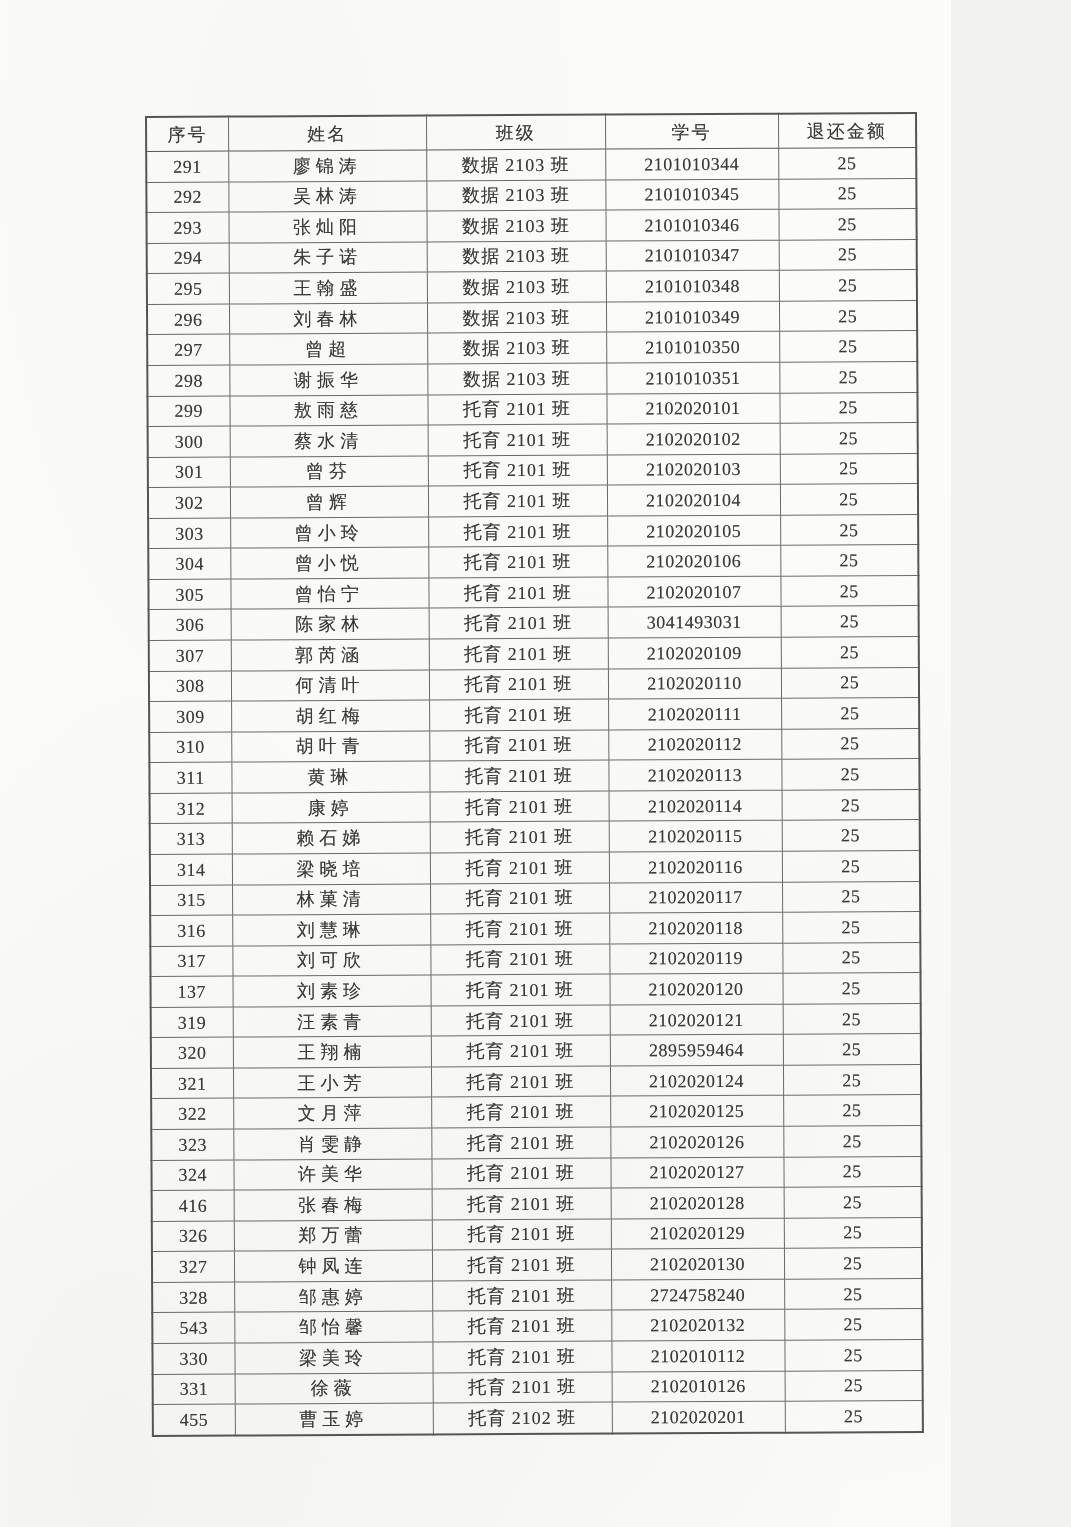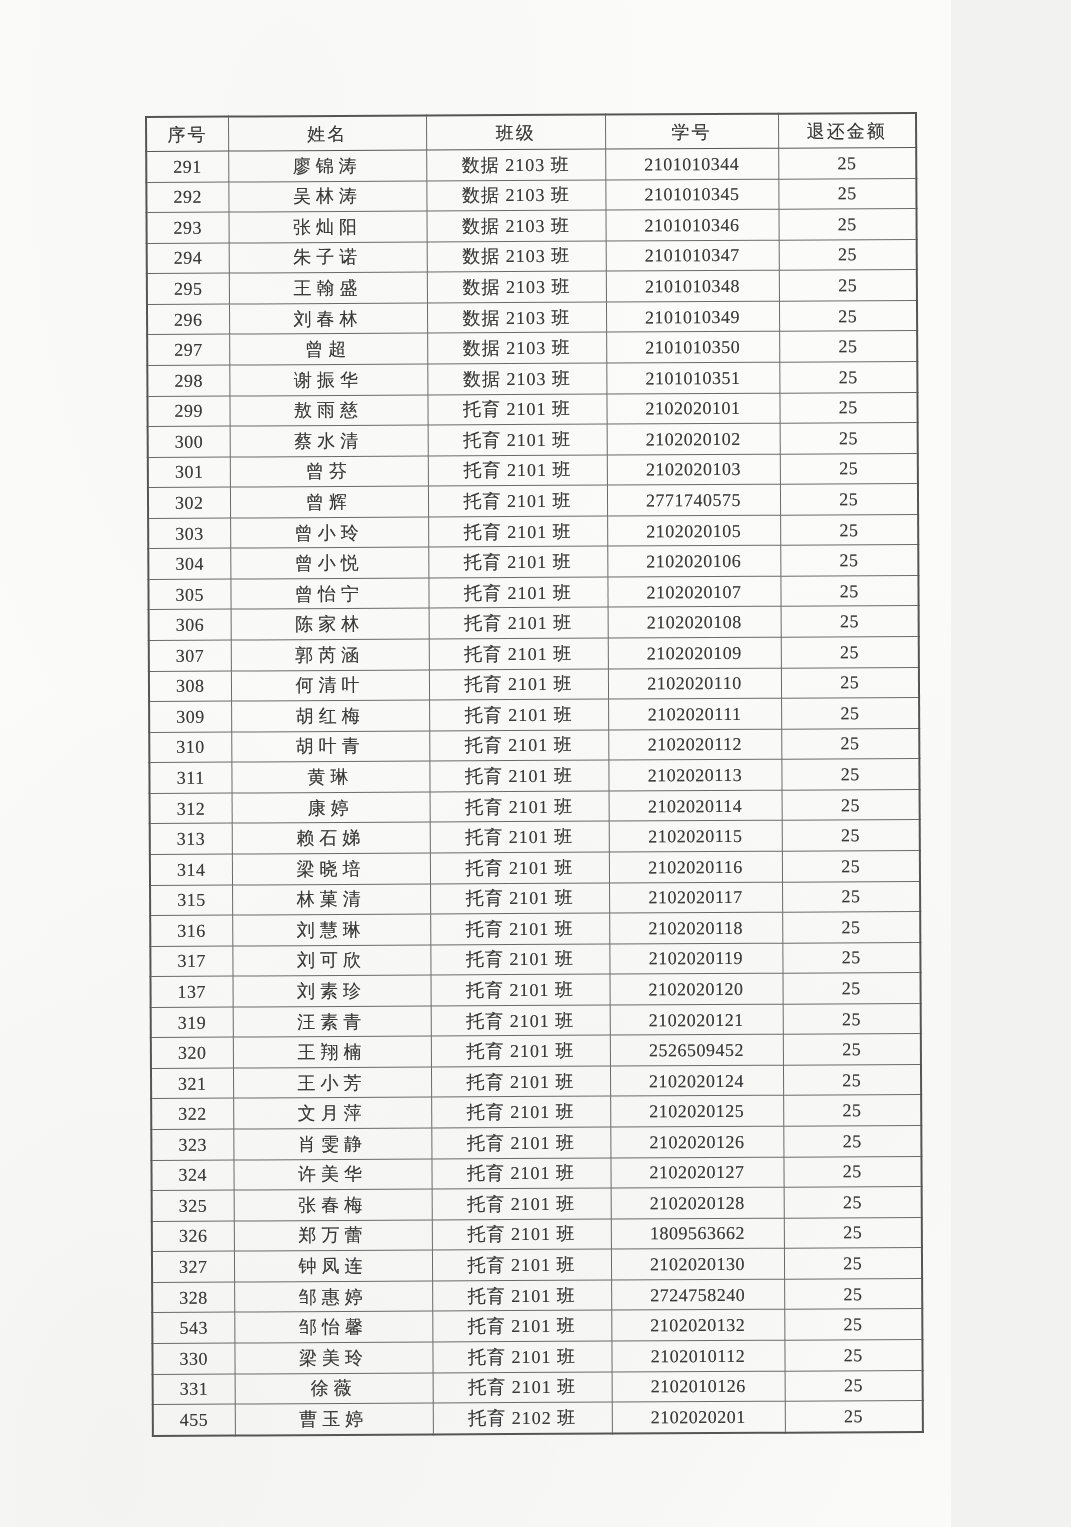--- a/index.html
+++ b/index.html
@@ -169,21 +169,21 @@
     <td class="cell-index">301</td>
     <td class="cell-name">曾芬</td>
     <td class="cell-class">托育 2101 班</td>
     <td class="cell-student-id">2102020103</td>
     <td class="cell-amount">25</td>
   </tr>
           <tr>
     <td class="cell-index">302</td>
     <td class="cell-name">曾辉</td>
     <td class="cell-class">托育 2101 班</td>
-    <td class="cell-student-id">2771740575</td>
+    <td class="cell-student-id">2102020104</td>
     <td class="cell-amount">25</td>
   </tr>
           <tr>
     <td class="cell-index">303</td>
     <td class="cell-name">曾小玲</td>
     <td class="cell-class">托育 2101 班</td>
     <td class="cell-student-id">2102020105</td>
     <td class="cell-amount">25</td>
   </tr>
           <tr>
@@ -197,21 +197,21 @@
     <td class="cell-index">305</td>
     <td class="cell-name">曾怡宁</td>
     <td class="cell-class">托育 2101 班</td>
     <td class="cell-student-id">2102020107</td>
     <td class="cell-amount">25</td>
   </tr>
           <tr>
     <td class="cell-index">306</td>
     <td class="cell-name">陈家林</td>
     <td class="cell-class">托育 2101 班</td>
-    <td class="cell-student-id">2102020108</td>
+    <td class="cell-student-id">3041493031</td>
     <td class="cell-amount">25</td>
   </tr>
           <tr>
     <td class="cell-index">307</td>
     <td class="cell-name">郭芮涵</td>
     <td class="cell-class">托育 2101 班</td>
     <td class="cell-student-id">2102020109</td>
     <td class="cell-amount">25</td>
   </tr>
           <tr>
@@ -295,21 +295,21 @@
     <td class="cell-index">319</td>
     <td class="cell-name">汪素青</td>
     <td class="cell-class">托育 2101 班</td>
     <td class="cell-student-id">2102020121</td>
     <td class="cell-amount">25</td>
   </tr>
           <tr>
     <td class="cell-index">320</td>
     <td class="cell-name">王翔楠</td>
     <td class="cell-class">托育 2101 班</td>
-    <td class="cell-student-id">2526509452</td>
+    <td class="cell-student-id">2895959464</td>
     <td class="cell-amount">25</td>
   </tr>
           <tr>
     <td class="cell-index">321</td>
     <td class="cell-name">王小芳</td>
     <td class="cell-class">托育 2101 班</td>
     <td class="cell-student-id">2102020124</td>
     <td class="cell-amount">25</td>
   </tr>
           <tr>
@@ -327,31 +327,31 @@
     <td class="cell-amount">25</td>
   </tr>
           <tr>
     <td class="cell-index">324</td>
     <td class="cell-name">许美华</td>
     <td class="cell-class">托育 2101 班</td>
     <td class="cell-student-id">2102020127</td>
     <td class="cell-amount">25</td>
   </tr>
           <tr>
-    <td class="cell-index">325</td>
+    <td class="cell-index">416</td>
     <td class="cell-name">张春梅</td>
     <td class="cell-class">托育 2101 班</td>
     <td class="cell-student-id">2102020128</td>
     <td class="cell-amount">25</td>
   </tr>
           <tr>
     <td class="cell-index">326</td>
     <td class="cell-name">郑万蕾</td>
     <td class="cell-class">托育 2101 班</td>
-    <td class="cell-student-id">1809563662</td>
+    <td class="cell-student-id">2102020129</td>
     <td class="cell-amount">25</td>
   </tr>
           <tr>
     <td class="cell-index">327</td>
     <td class="cell-name">钟凤连</td>
     <td class="cell-class">托育 2101 班</td>
     <td class="cell-student-id">2102020130</td>
     <td class="cell-amount">25</td>
   </tr>
           <tr>

